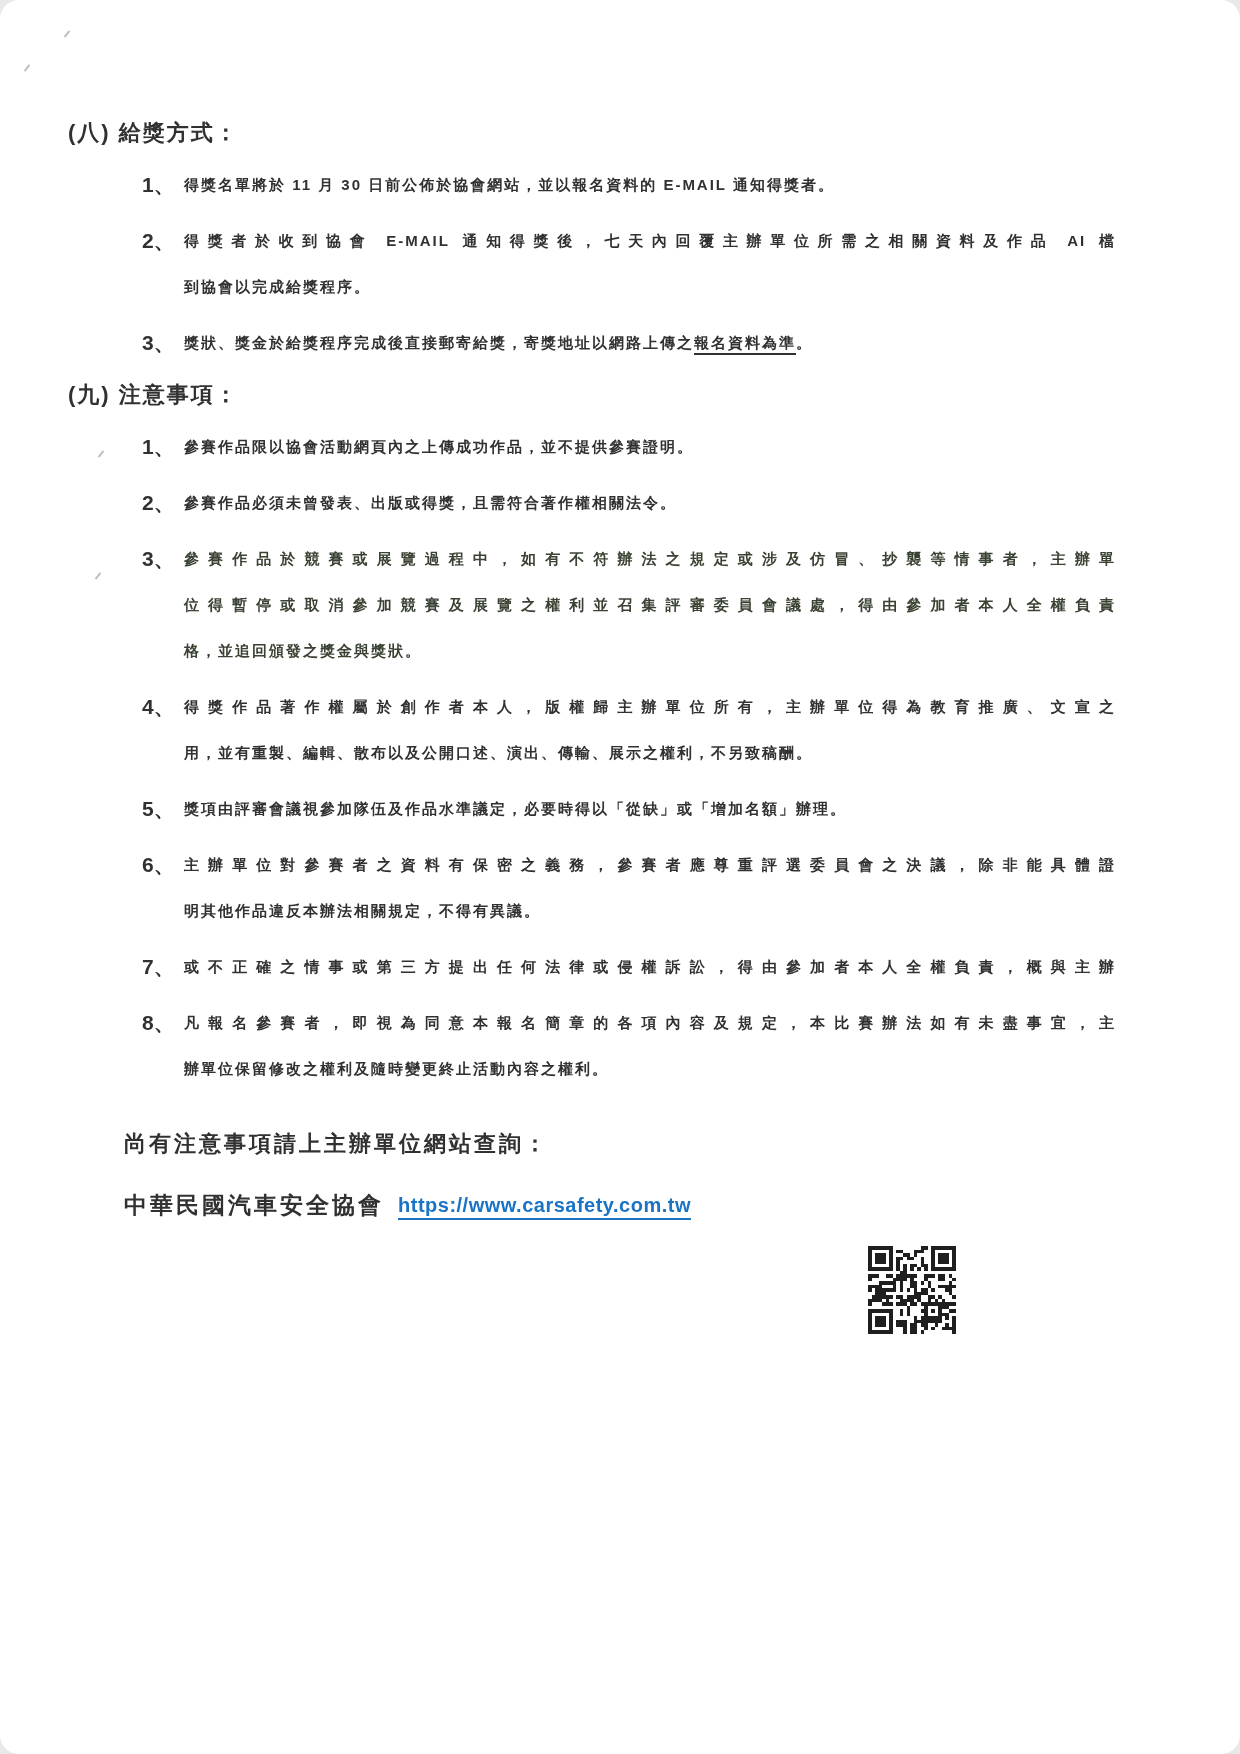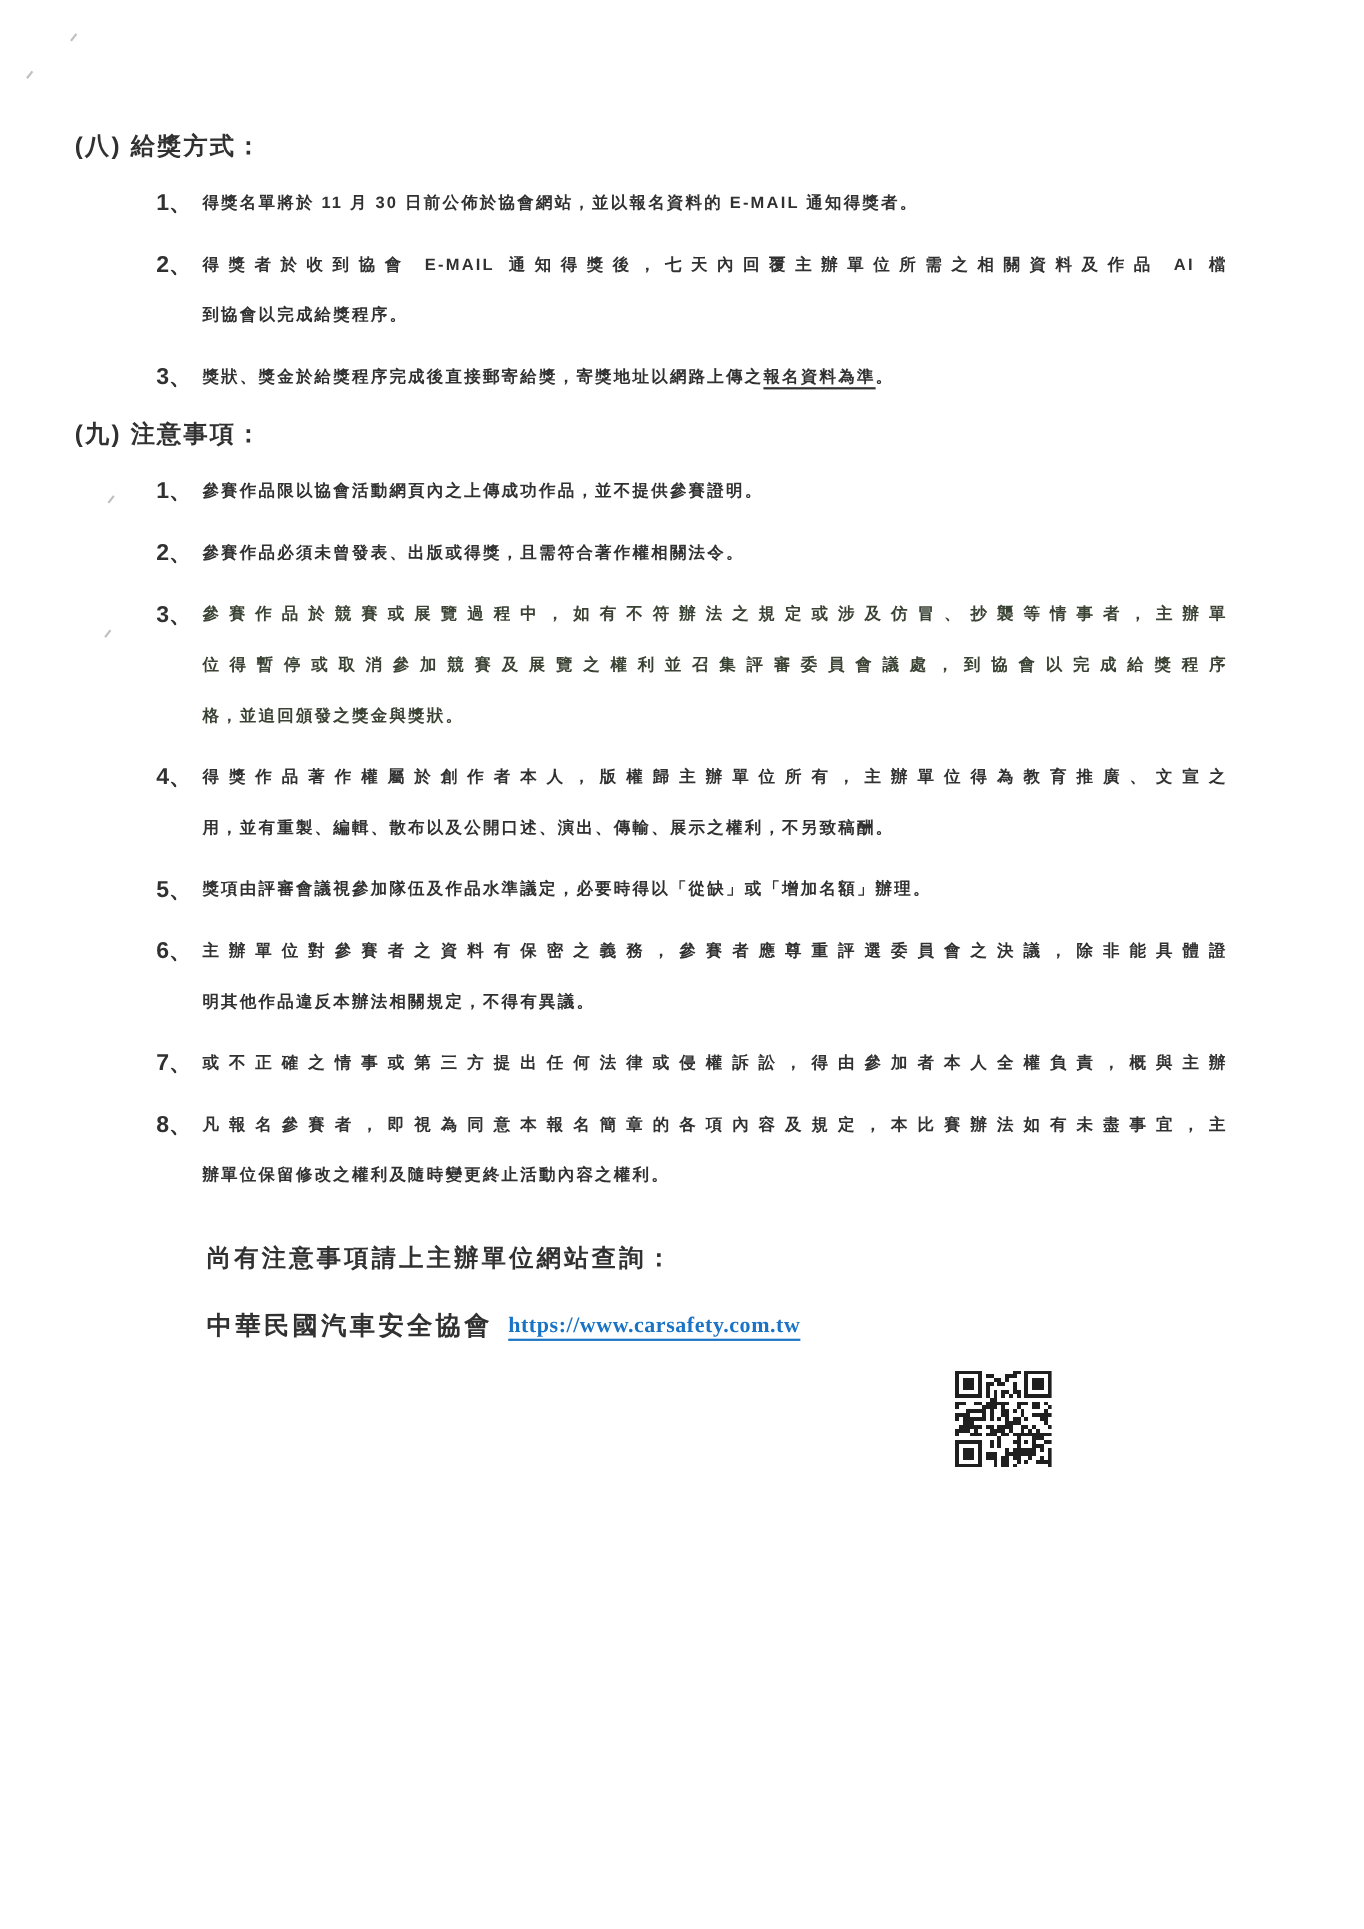--- a/index.html
+++ b/index.html
@@ -5,20 +5,21 @@
   html,body{margin:0;padding:0;background:#e9e9e9;}
   .page{
     position:relative;
     width:1240px;height:1754px;
     margin:0 auto;
     background:#ffffff;
     font-family:"Liberation Sans",sans-serif;
     font-weight:700;
     color:#313131;
     overflow:hidden;
+    border-radius:19px;
   }
   .content{position:absolute;top:118px;left:68px;width:1100px;}
   .heading{
     font-size:22px;
     line-height:30px;
     letter-spacing:2px;
     margin-bottom:14px;
     white-space:nowrap;
   }
   section.notes{margin-top:14px;}
@@ -33,21 +34,21 @@
   .line{
     font-size:15px;line-height:46px;letter-spacing:2px;
     white-space:nowrap;
   }
   .line.full{
     white-space:normal;
     text-align:justify;
     text-align-last:justify;
   }
   .u{text-decoration:underline;text-underline-offset:5px;text-decoration-thickness:2px;}
-  .footer{margin-left:120px;margin-top:36px;font-family:Liberation Serif, serif;}
+  .footer{margin-left:56px;margin-top:36px;}
   .note{font-size:22px;line-height:32px;letter-spacing:3px;white-space:nowrap;}
   .orgline{margin-top:30px;display:flex;align-items:center;white-space:nowrap;}
   .org{font-size:23px;letter-spacing:3px;}
   .weblink{
     font-size:20px;
     font-weight:600;
     letter-spacing:0.5px;
     margin-left:14px;
     text-decoration:underline;
     text-underline-offset:6px;
@@ -121,21 +122,21 @@
           <div class="item">
             <span class="marker">2、</span>
             <div class="body">
               <div class="line"><span>參賽作品必須未曾發表、出版或得獎，且需符合著作權相關法令。</span></div>
             </div>
           </div>
           <div class="item">
             <span class="marker">3、</span>
             <div class="body tint" style="color: rgb(58, 66, 51);">
               <div class="line full"><span>參賽作品於競賽或展覽過程中，如有不符辦法之規定或涉及仿冒、抄襲等情事者，主辦單</span></div>
-              <div class="line full"><span>位得暫停或取消參加競賽及展覽之權利並召集評審委員會議處，到協會以完成給獎程序</span></div>
+              <div class="line full"><span>位得暫停或取消參加競賽及展覽之權利並召集評審委員會議處，得由參加者本人全權負責</span></div>
               <div class="line"><span>格，並追回頒發之獎金與獎狀。</span></div>
             </div>
           </div>
           <div class="item">
             <span class="marker">4、</span>
             <div class="body">
               <div class="line full"><span>得獎作品著作權屬於創作者本人，版權歸主辦單位所有，主辦單位得為教育推廣、文宣之</span></div>
               <div class="line"><span>用，並有重製、編輯、散布以及公開口述、演出、傳輸、展示之權利，不另致稿酬。</span></div>
             </div>
           </div>

